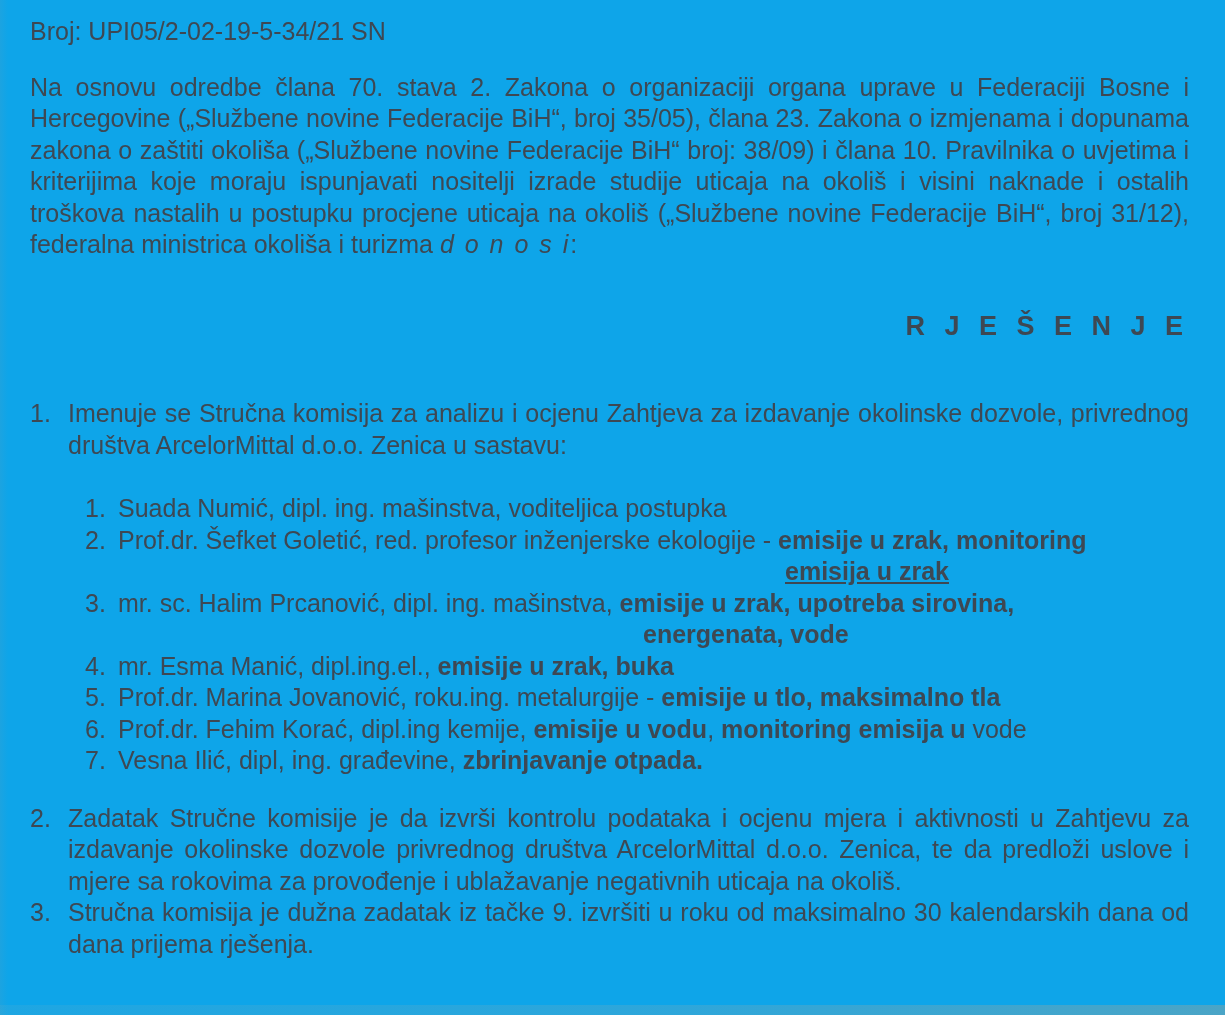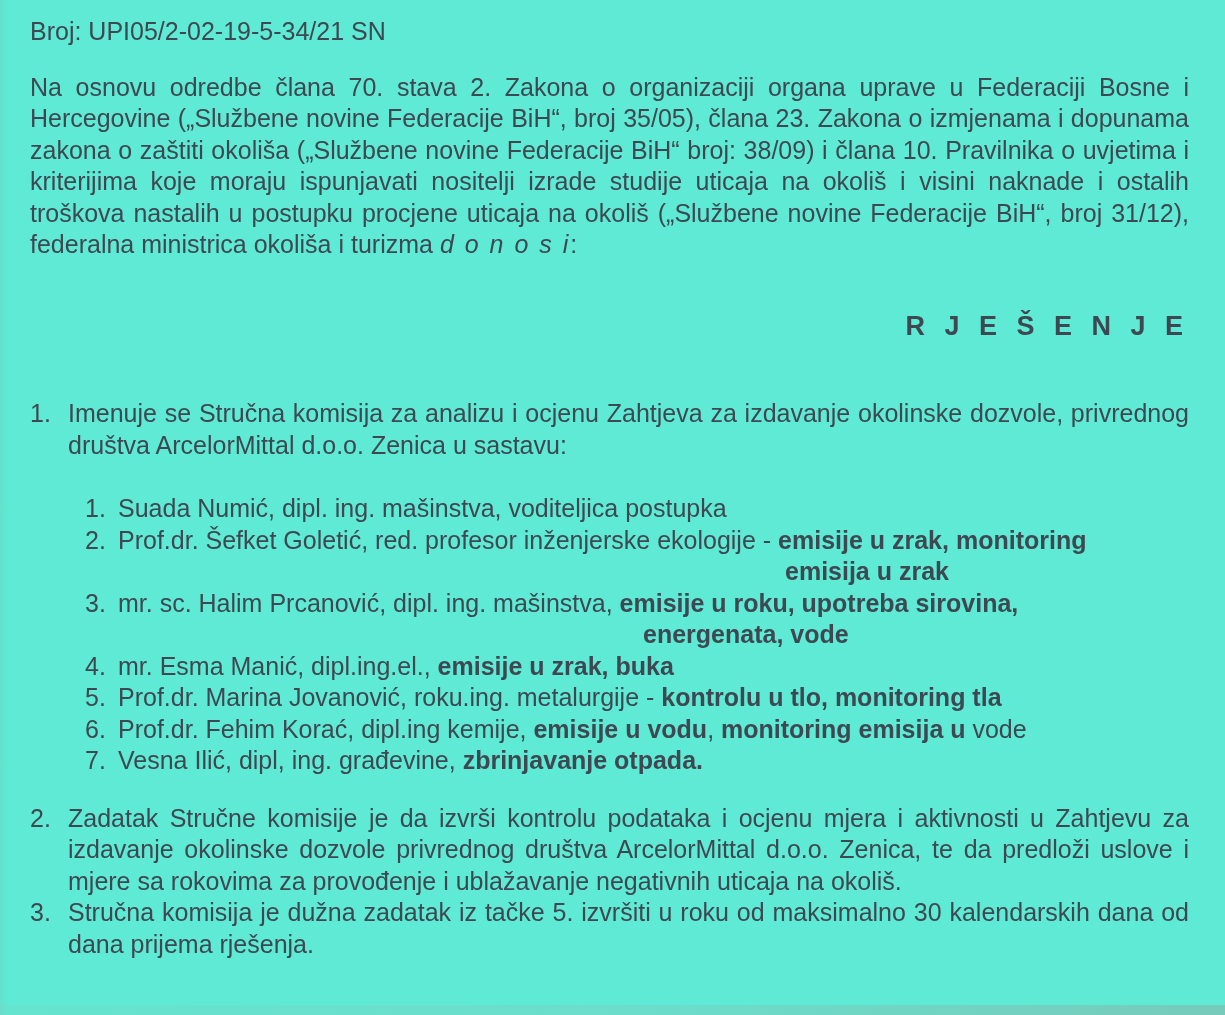--- a/index.html
+++ b/index.html
@@ -1,19 +1,19 @@
 <!DOCTYPE html>
 <html><head>
 <meta charset="utf-8">
 <style>
   html, body { margin: 0; padding: 0; background: #e9e9e9; }
   .page {
     width: 1225px;
     height: 1015px;
-    background: #5eead4;
+    background: #0ea5e9;
     position: relative;
     overflow: hidden;
     font-family: "Liberation Sans", sans-serif;
     color: #3e4853;
     font-size: 25px;
     line-height: 31.5px;
     box-sizing: border-box;
     padding: 16px 36px 0 30px;
   }
   .intro {
@@ -34,21 +34,21 @@
   .main-item .mi-num { width: 38px; flex: none; }
   .main-item .mi-text { flex: 1; text-align: justify; }
   #item-1 { margin-top: 56px; }
   #item-2 { margin-top: 26px; }
   #item-3 { margin-top: 0; }
   .member-list { margin-top: 32px; margin-left: 55px; }
   .member { display: flex; }
   .member .mb-num { width: 33px; flex: none; }
   .member .mb-text { flex: 1; }
   .member-cont { font-weight: bold; }
-  .cont-a { margin-left: 700px; }
+  .cont-a { margin-left: 700px; text-decoration: underline; }
   .cont-b { margin-left: 558px; }
   b { font-weight: bold; }
   .scan-edge-bottom {
     position: absolute;
     left: 0; right: 0; bottom: 0;
     height: 10px;
     background: linear-gradient(90deg,
       rgba(168,178,172,0.10) 0%,
       rgba(160,172,166,0.22) 55%,
       rgba(148,164,156,0.45) 100%);
@@ -86,32 +86,32 @@
     </div>
 
     <div class="member">
       <span class="mb-num">2.</span>
       <span class="mb-text"><span>Prof.dr. Šefket Goletić, red. profesor inženjerske ekologije - </span><b>emisije u zrak, monitoring</b></span>
     </div>
     <div class="member-cont cont-a">emisija u zrak</div>
 
     <div class="member">
       <span class="mb-num">3.</span>
-      <span class="mb-text"><span>mr. sc. Halim Prcanović, dipl. ing. mašinstva, </span><b>emisije u roku, upotreba sirovina,</b></span>
+      <span class="mb-text"><span>mr. sc. Halim Prcanović, dipl. ing. mašinstva, </span><b>emisije u zrak, upotreba sirovina,</b></span>
     </div>
     <div class="member-cont cont-b">energenata, vode</div>
 
     <div class="member">
       <span class="mb-num">4.</span>
       <span class="mb-text"><span>mr. Esma Manić, dipl.ing.el., </span><b>emisije u zrak, buka</b></span>
     </div>
 
     <div class="member">
       <span class="mb-num">5.</span>
-      <span class="mb-text"><span>Prof.dr. Marina Jovanović, roku.ing. metalurgije - </span><b>kontrolu u tlo, monitoring tla</b></span>
+      <span class="mb-text"><span>Prof.dr. Marina Jovanović, roku.ing. metalurgije - </span><b>emisije u tlo, maksimalno tla</b></span>
     </div>
 
     <div class="member">
       <span class="mb-num">6.</span>
       <span class="mb-text"><span>Prof.dr. Fehim Korać, dipl.ing kemije, </span><b>emisije u vodu</b><span>, </span><b>monitoring emisija u </b><span>vode</span></span>
     </div>
 
     <div class="member">
       <span class="mb-num">7.</span>
       <span class="mb-text"><span>Vesna Ilić, dipl, ing. građevine, </span><b>zbrinjavanje otpada.</b></span>
@@ -119,19 +119,19 @@
 
   </div>
 
   <div class="main-item" id="item-2">
     <span class="mi-num">2.</span>
     <span class="mi-text">Zadatak Stručne komisije je da izvrši kontrolu podataka i ocjenu mjera i aktivnosti u Zahtjevu za izdavanje okolinske dozvole privrednog društva ArcelorMittal d.o.o. Zenica, te da predloži uslove i mjere sa rokovima za provođenje i ublažavanje negativnih uticaja na okoliš.</span>
   </div>
 
   <div class="main-item" id="item-3">
     <span class="mi-num">3.</span>
-    <span class="mi-text">Stručna komisija je dužna zadatak iz tačke 5. izvršiti u roku od maksimalno 30 kalendarskih dana od dana prijema rješenja.</span>
+    <span class="mi-text">Stručna komisija je dužna zadatak iz tačke 9. izvršiti u roku od maksimalno 30 kalendarskih dana od dana prijema rješenja.</span>
   </div>
 
   <div class="scan-edge-left"></div>
   <div class="scan-edge-bottom"></div>
 
 </div>
 
 </body></html>

